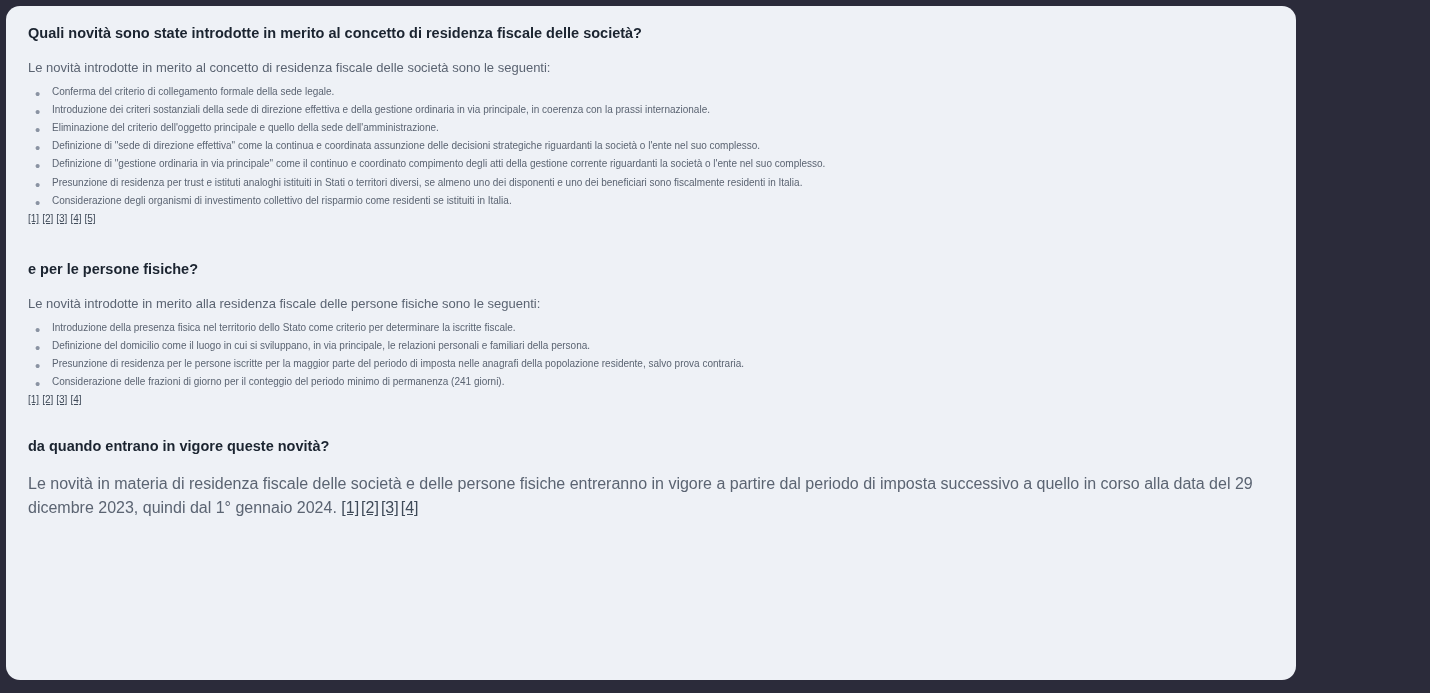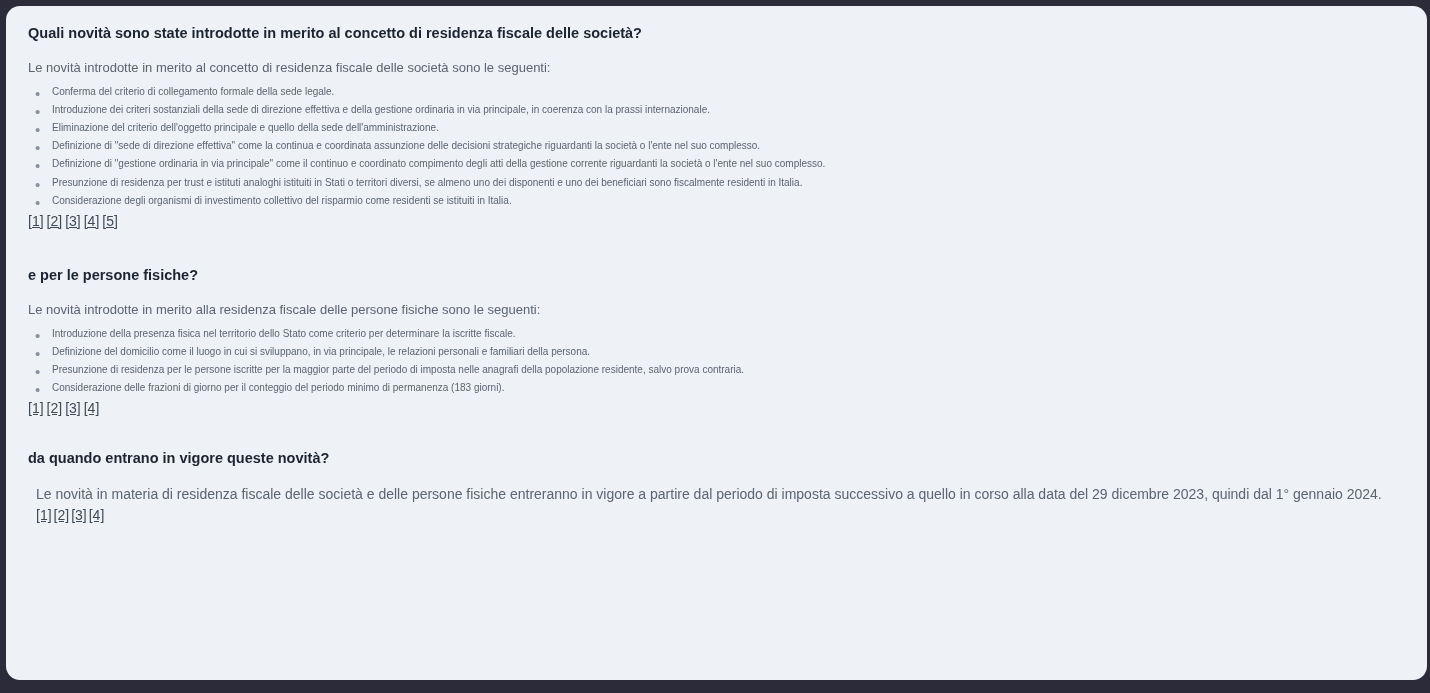--- a/index.html
+++ b/index.html
@@ -10,21 +10,21 @@
     width: 1430px;
     height: 693px;
     background: #2b2b3a;
     font-family: "Liberation Sans", sans-serif;
     overflow: hidden;
   }
   .chat-panel {
     position: absolute;
     left: 6px;
     top: 6px;
-    width: 1421px;
+    width: 1290px;
     height: 674px;
     background: #eef1f6;
     border-radius: 14px;
     box-sizing: border-box;
     padding: 18px 22px 10px 22px;
     overflow: hidden;
   }
   .qa-block {
     margin-bottom: 4px;
   }
@@ -56,37 +56,37 @@
   }
   ul.answer-list li::before {
     content: "•";
     position: absolute;
     left: 7px;
     top: -1px;
     color: #8a93a2;
     font-size: 15px;
   }
   .refs {
-    font-size: 14px;
+    font-size: 10px;
     color: #3f4a58;
     margin: 2px 0 0 0;
     line-height: 1.5;
     text-decoration: underline;
   }
   .refs .ref {
     text-decoration: underline;
     cursor: pointer;
     margin-right: 3px;
   }
   .gap-lg { height: 30px; }
   .gap-md { height: 26px; }
   .closing {
-    font-size: 14px;
+    font-size: 16px;
     color: #5b6472;
-    margin: 8px;
+    margin: 0;
     line-height: 1.5;
   }
   .closing .refs-inline {
     color: #3f4a58;
   }
   .closing .refs-inline .ref {
     text-decoration: underline;
     cursor: pointer;
     margin-right: 2px;
   }
@@ -115,21 +115,21 @@
 
   <div class="gap-lg"></div>
 
   <div class="qa-block">
     <p class="question">e per le persone fisiche?</p>
     <p class="answer-intro">Le novità introdotte in merito alla residenza fiscale delle persone fisiche sono le seguenti:</p>
     <ul class="answer-list">
       <li>Introduzione della presenza fisica nel territorio dello Stato come criterio per determinare la iscritte fiscale.</li>
       <li>Definizione del domicilio come il luogo in cui si sviluppano, in via principale, le relazioni personali e familiari della persona.</li>
       <li>Presunzione di residenza per le persone iscritte per la maggior parte del periodo di imposta nelle anagrafi della popolazione residente, salvo prova contraria.</li>
-      <li>Considerazione delle frazioni di giorno per il conteggio del periodo minimo di permanenza (183 giorni).</li>
+      <li>Considerazione delle frazioni di giorno per il conteggio del periodo minimo di permanenza (241 giorni).</li>
     </ul>
     <p class="refs">
       <span class="ref">[1]</span><span class="ref">[2]</span><span class="ref">[3]</span><span class="ref">[4]</span>
     </p>
   </div>
 
   <div class="gap-md"></div>
 
   <div class="qa-block">
     <p class="question">da quando entrano in vigore queste novità?</p>

